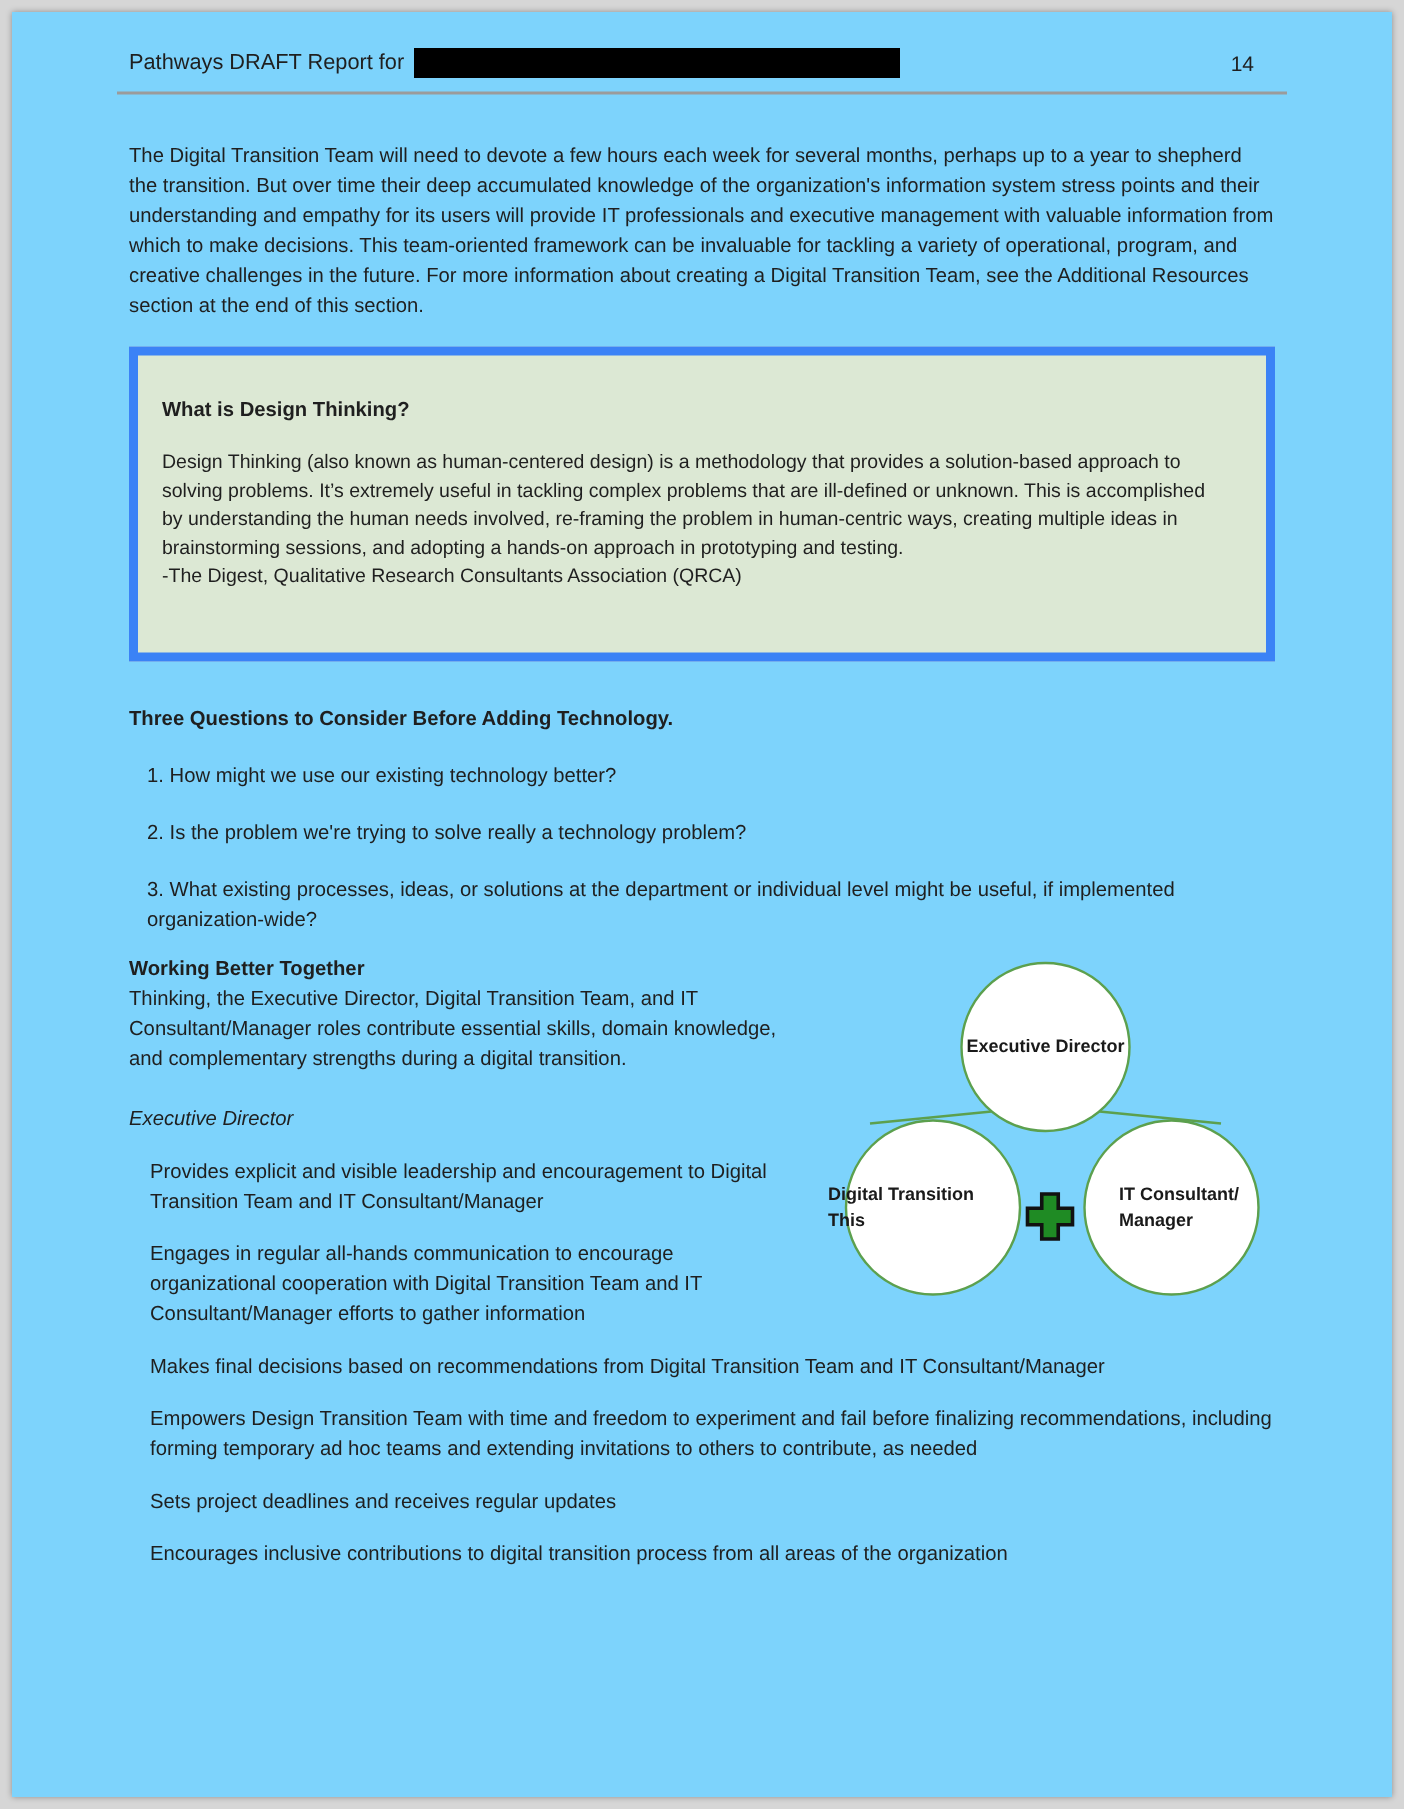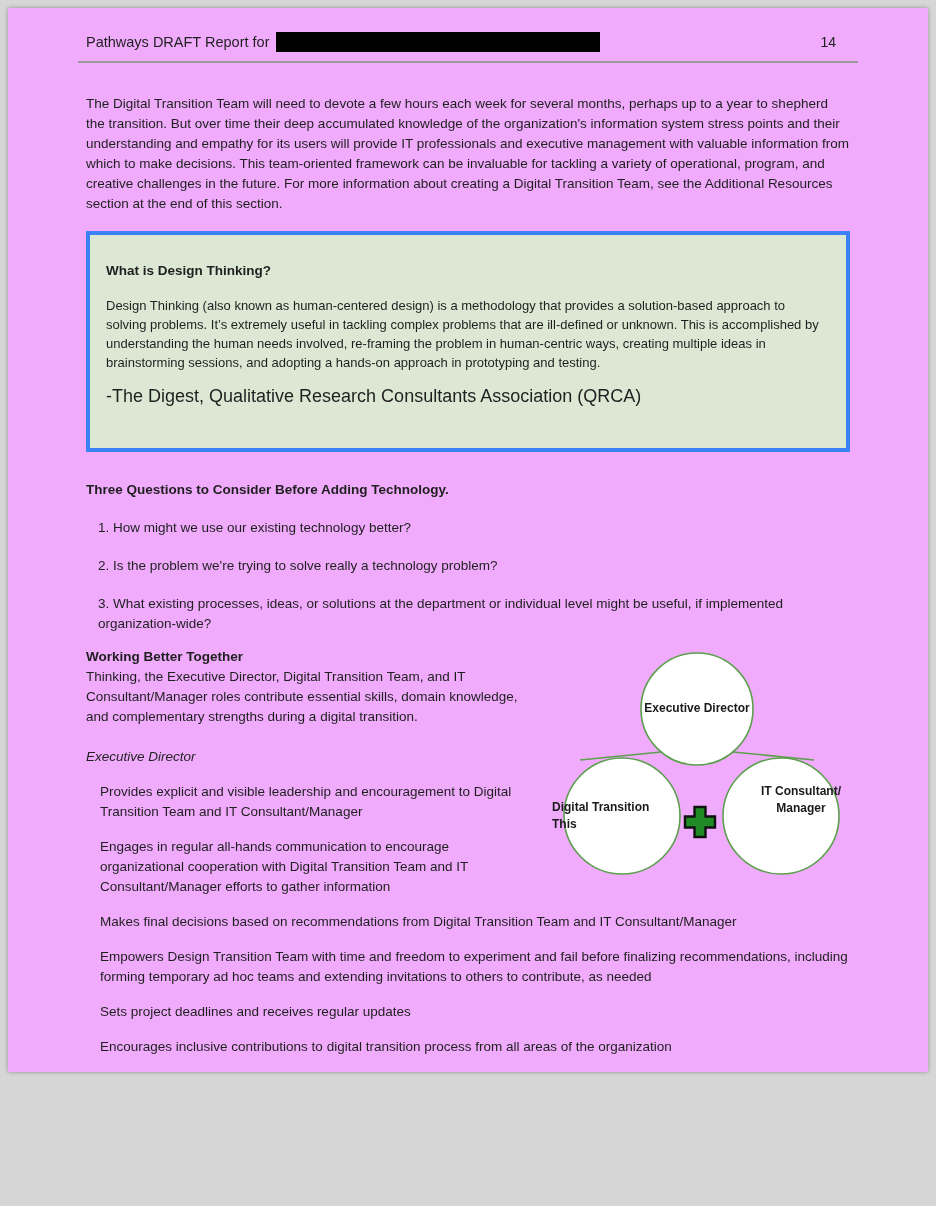--- a/index.html
+++ b/index.html
@@ -7,23 +7,23 @@
   body {
     font-family: "Liberation Sans", "DejaVu Sans", sans-serif;
     color: #1f1f1f;
     width: 936px;
     height: 1206px;
     overflow: hidden;
   }
   .page {
     position: relative;
     width: 920px;
-    height: 1064px;
+    height: 1190px;
     margin: 8px auto;
-    background: #f0abfc;
+    background: #7dd3fc;
     box-shadow: 0 0 4px rgba(0,0,0,0.35);
   }
   .content {
     padding: 0 78px;
   }
   
   .header-row {
     display: flex;
     align-items: center;
     justify-content: space-between;
@@ -49,26 +49,26 @@
   
   p, .para {
     font-size: 13.5px;
     line-height: 20px;
   }
   .intro { margin-top: 31px; }
   
   .callout {
     margin-top: 17px;
     background: #dce8d4;
-    border: 4px solid #3b82f6;
+    border: 6px solid #3b82f6;
     padding: 26px 24px 42px 16px;
   }
   .callout-title { font-weight: bold; font-size: 13.5px; line-height: 20px; }
   .callout-body { margin-top: 15px; font-size: 13px; line-height: 19px; }
-  .callout-attribution { margin-top: 15px; font-size: 18px; line-height: 19px; }
+  .callout-attribution { font-size: 13px; line-height: 19px; }
   
   .q-heading { margin-top: 28px; font-weight: bold; font-size: 13.5px; line-height: 20px; }
   .q-item { margin-top: 18px; padding-left: 12px; }
   .q-item.first { }
   
   .working-section { margin-top: 13px; }
   .wb-heading { font-weight: bold; font-size: 13.5px; line-height: 20px; }
   .wb-intro { margin-bottom: 20px; }
   .role-subheading { font-style: italic; font-size: 13.5px; line-height: 20px; margin-bottom: 15px; }
   .bullet { padding-left: 14px; margin-bottom: 15px; }
@@ -83,21 +83,21 @@
   .diagram svg { position: absolute; left: 0; top: 0; }
   .circle-label {
     position: absolute;
     font-size: 12px;
     font-weight: bold;
     line-height: 17px;
     color: #1a1a1a;
   }
   .label-top { left: 67px; top: 53px; width: 160px; text-align: center; }
   .label-left { left: 2px; top: 152px; width: 140px; }
-  .label-right { left: 196px; top: 136px; width: 110px; text-align: center; }
+  .label-right { left: 196px; top: 152px; width: 110px; text-align: left; }
   .clearfix::after { content: ""; display: block; clear: both; }
 </style>
 </head>
 <body>
 
 <div class="page">
   <div class="content">
 
     <div class="header-row">
       <div class="header-left">

